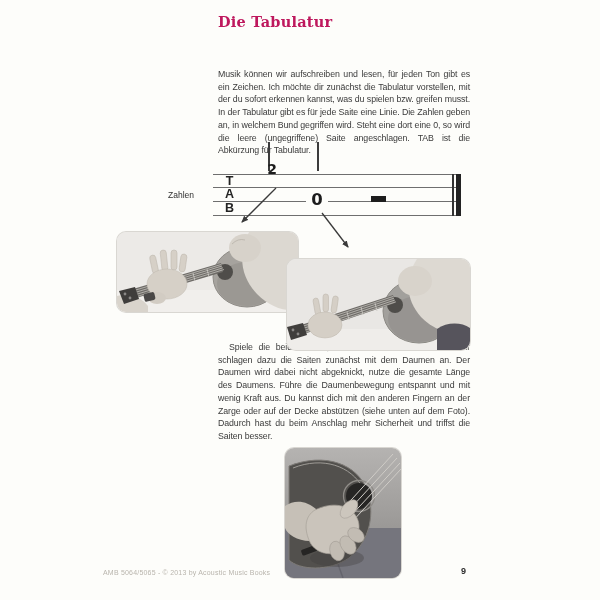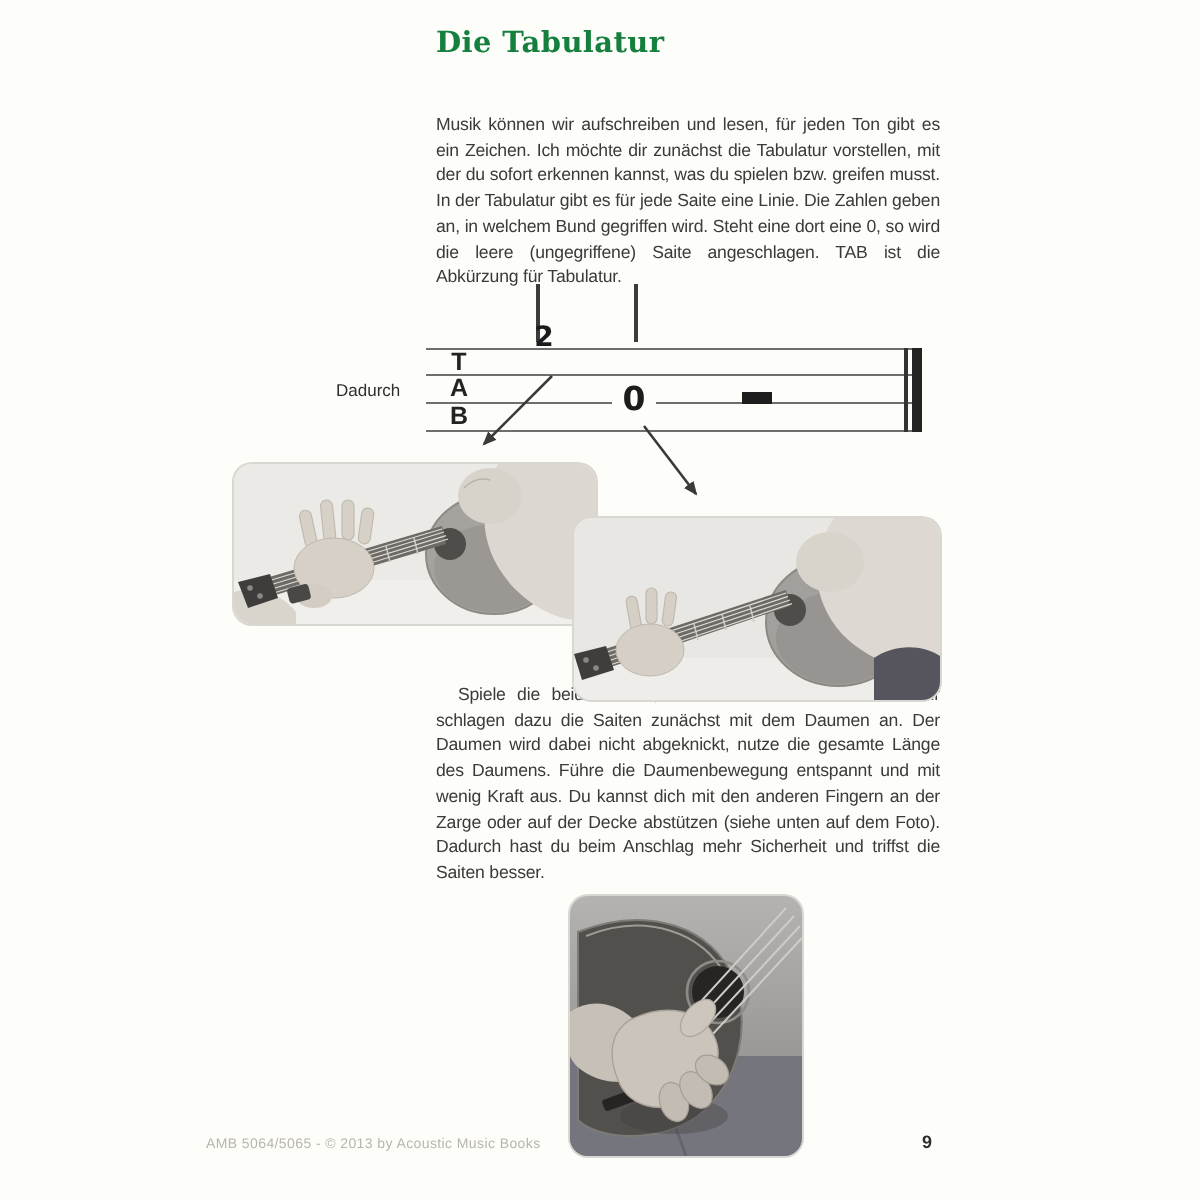--- a/index.html
+++ b/index.html
@@ -7,29 +7,29 @@
     width:600px;height:600px;position:relative;overflow:hidden;
     background:#fdfdfa;
     font-family:"Liberation Sans", sans-serif;
     color:#3b3b3b;
   }
   .abs{position:absolute;}
   
   .title{
     left:218px;top:13px;
     font-family:"DejaVu Serif", serif;
-    font-weight:bold;font-size:14.5px;color:#15803d;letter-spacing:.2px;
+    font-weight:bold;font-size:14.5px;color:#be185d;letter-spacing:.2px;
   }
   
   .para{
     left:218px;width:252px;
     font-size:8.8px;line-height:12.7px;letter-spacing:-0.1px;
     text-align:justify;color:#3a3a3a;
   }
-  .p1{top:56px;}
+  .p1{top:68px;}
   .p2{top:341px;text-indent:11px;}
   
   .uke-label{left:168px;top:190px;font-size:8.5px;color:#2f2f2f;}
   .staff-line{left:213px;width:248px;height:1px;background:#6e6e6e;}
   .clef{
     left:222px;width:15px;text-align:center;
     font-size:12.5px;font-weight:bold;color:#232323;line-height:13px;
     font-family:"Liberation Sans", sans-serif;
   }
   .stem{width:2px;background:#3c3c3c;top:142px;height:29px;}
@@ -59,21 +59,21 @@
   .page-num{left:448px;top:566px;width:18px;text-align:right;font-size:9px;font-weight:bold;color:#2d2d2d;}
 </style>
 </head>
 <body>
 
 <div class="abs title">Die Tabulatur</div>
 
 <div class="abs para p1">Musik können wir aufschreiben und lesen, für jeden Ton gibt es ein Zeichen. Ich möchte dir zunächst die Tabulatur vorstellen, mit der du sofort erkennen kannst, was du spielen bzw. greifen musst. In der Tabulatur gibt es für jede Saite eine Linie. Die Zahlen geben an, in welchem Bund gegriffen wird. Steht eine dort eine 0, so wird die leere (ungegriffene) Saite angeschlagen. TAB ist die Abkürzung für Tabulatur.</div>
 
 <div>
-  <div class="abs uke-label">Dadurch</div>
+  <div class="abs uke-label">Zahlen</div>
 
   <div class="abs staff-line" style="top:174px"></div>
   <div class="abs staff-line" style="top:187px"></div>
   <div class="abs staff-line" style="top:201px"></div>
   <div class="abs staff-line" style="top:215px"></div>
 
   <div class="abs clef" style="top:175px">T</div>
   <div class="abs clef" style="top:188px">A</div>
   <div class="abs clef" style="top:202px">B</div>
 

